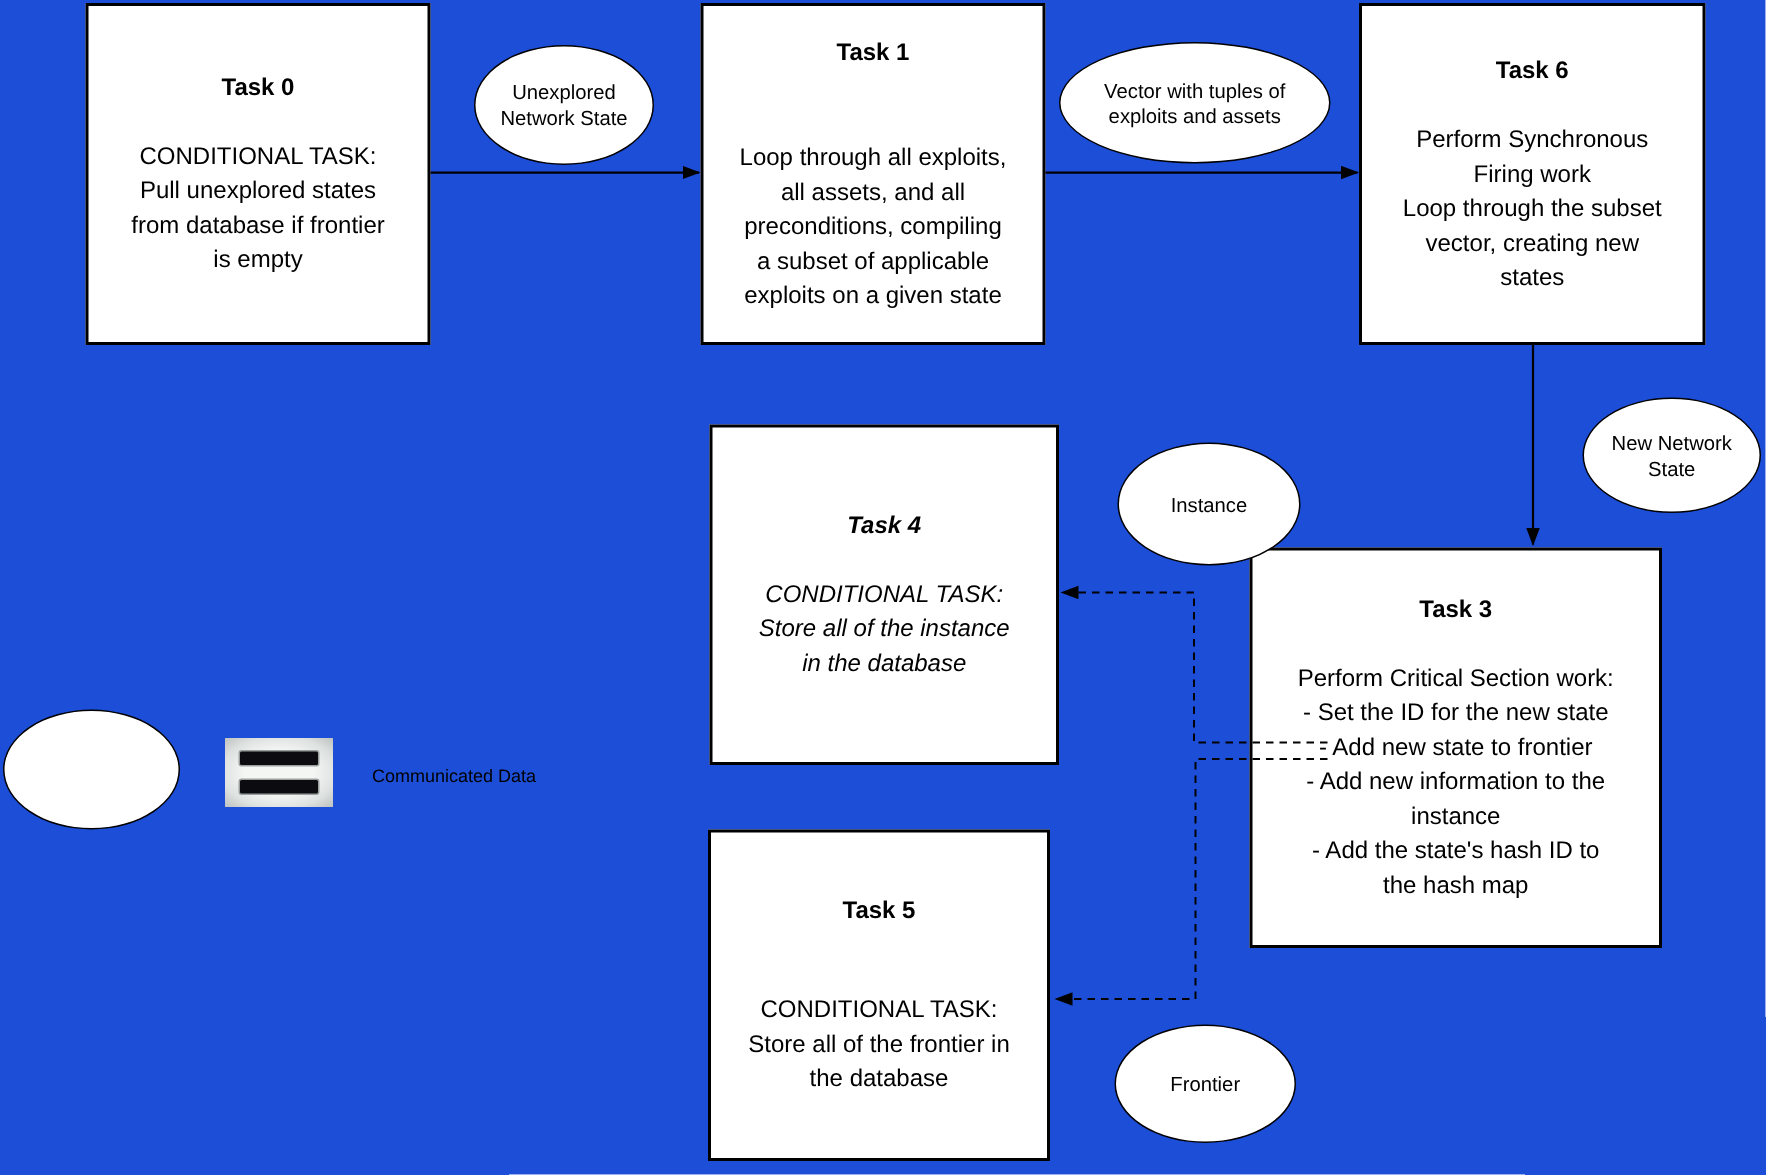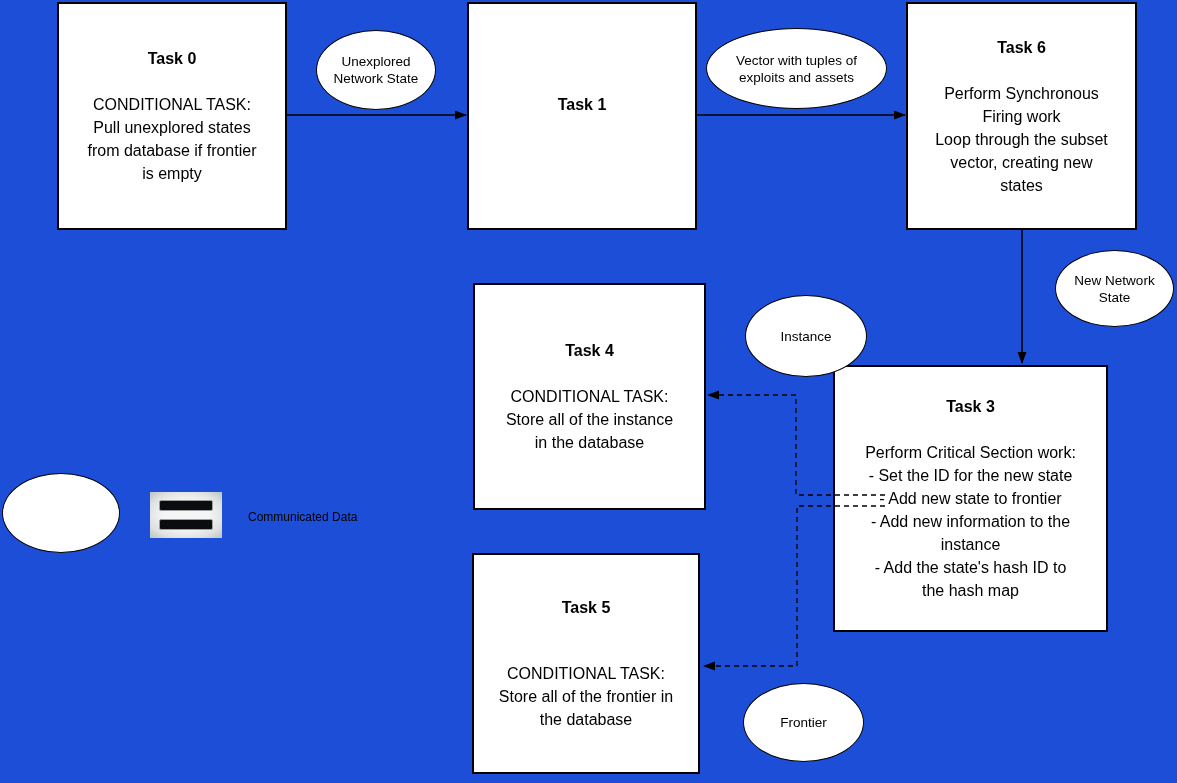--- a/index.html
+++ b/index.html
@@ -113,20 +113,25 @@
   <div class="task-box" style="left:57px; top:2px; width:230px; height:228px;">
     <div class="task-title">Task 0</div>
     <div class="task-body">CONDITIONAL TASK:
 Pull unexplored states
 from database if frontier
 is empty</div>
   </div>
 
   <div class="task-box" style="left:467px; top:2px; width:230px; height:228px;gap:24px;">
     <div class="task-title">Task 1</div>
+    <div class="task-body">Loop through all exploits,
+all assets, and all
+preconditions, compiling
+a subset of applicable
+exploits on a given state</div>
   </div>
 
   <div class="task-box" style="left:906px; top:2px; width:231px; height:228px;">
     <div class="task-title">Task 6</div>
     <div class="task-body">Perform Synchronous
 Firing work
 Loop through the subset
 vector, creating new
 states</div>
   </div>
@@ -135,21 +140,21 @@
     <div class="task-title">Task 3</div>
     <div class="task-body">Perform Critical Section work:
 - Set the ID for the new state
 - Add new state to frontier
 - Add new information to the
 instance
 - Add the state's hash ID to
 the hash map</div>
   </div>
 
-  <div class="task-box" style="left:473px; top:283px; width:233px; height:227px;">
+  <div class="task-box" style="left:473px; top:283px; width:233px; height:227px;font-style:italic;">
     <div class="task-title">Task 4</div>
     <div class="task-body">CONDITIONAL TASK:
 Store all of the instance
 in the database</div>
   </div>
 
   <div class="task-box" style="left:472px; top:553px; width:228px; height:221px;gap:20px;">
     <div class="task-title">Task 5</div>
     <div class="task-body">CONDITIONAL TASK:
 Store all of the frontier in
@@ -159,21 +164,21 @@
   <div class="node-ellipse" style="left:706px; top:28px; width:181px; height:81px;">
     <span>Vector with tuples of
 exploits and assets</span>
   </div>
 
   <div class="node-ellipse" style="left:316px; top:30px; width:120px; height:80px;">
     <span>Unexplored
 Network State</span>
   </div>
 
-  <div class="node-ellipse" style="left:1055px; top:250px; width:119px; height:77px;text-align:center;">
+  <div class="node-ellipse" style="left:1055px; top:265px; width:119px; height:77px;text-align:center;">
     <span>New Network
 State</span>
   </div>
 
   <div class="node-ellipse" style="left:745px; top:295px; width:122px; height:82px;">
     <span>Instance</span>
   </div>
 
   <div class="node-ellipse" style="left:743px; top:683px; width:121px; height:79px;">
     <span>Frontier</span>

